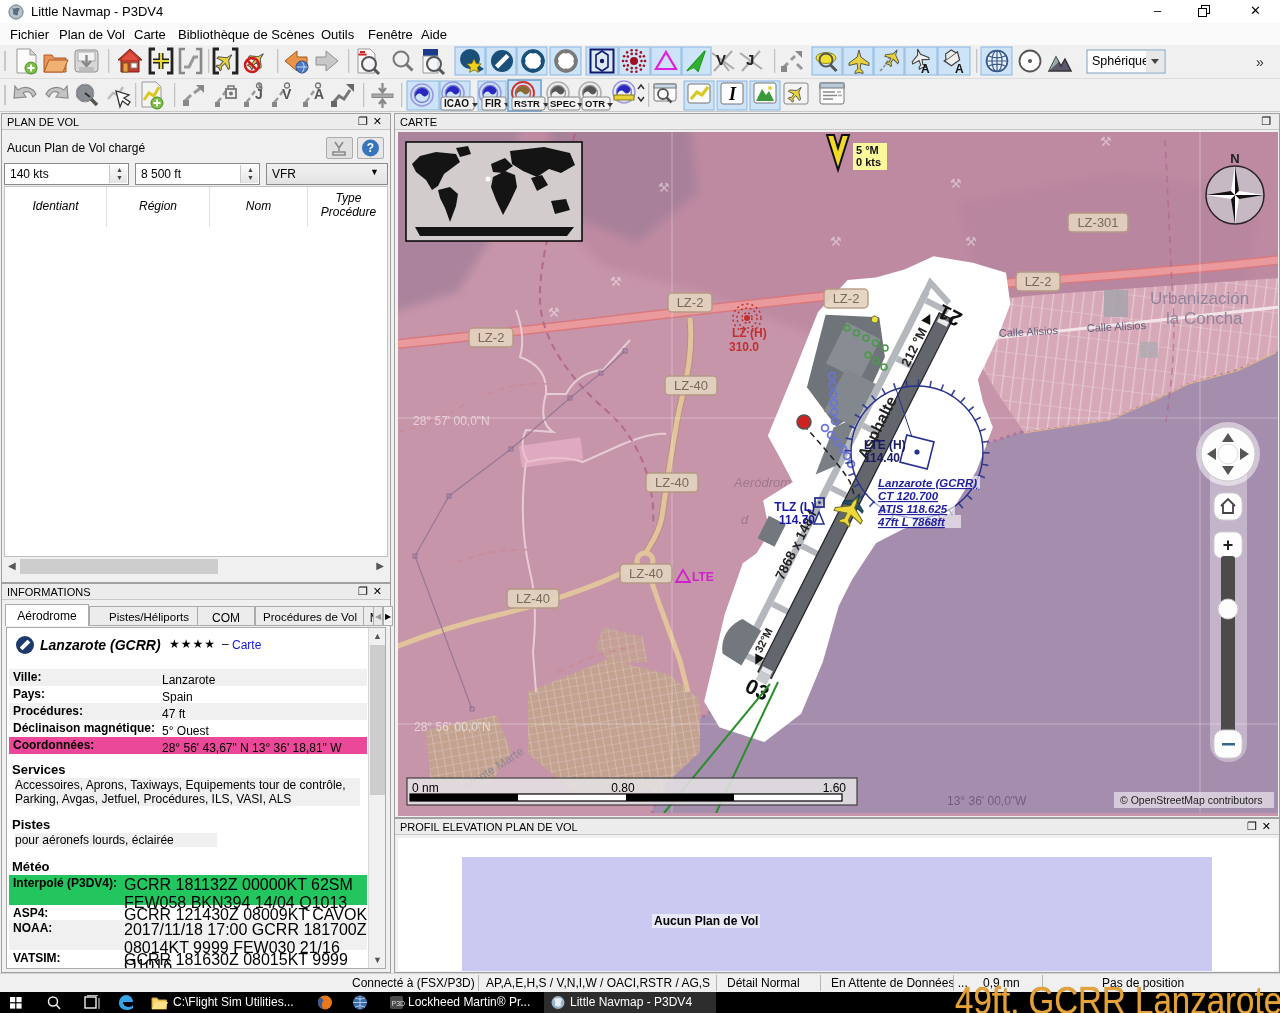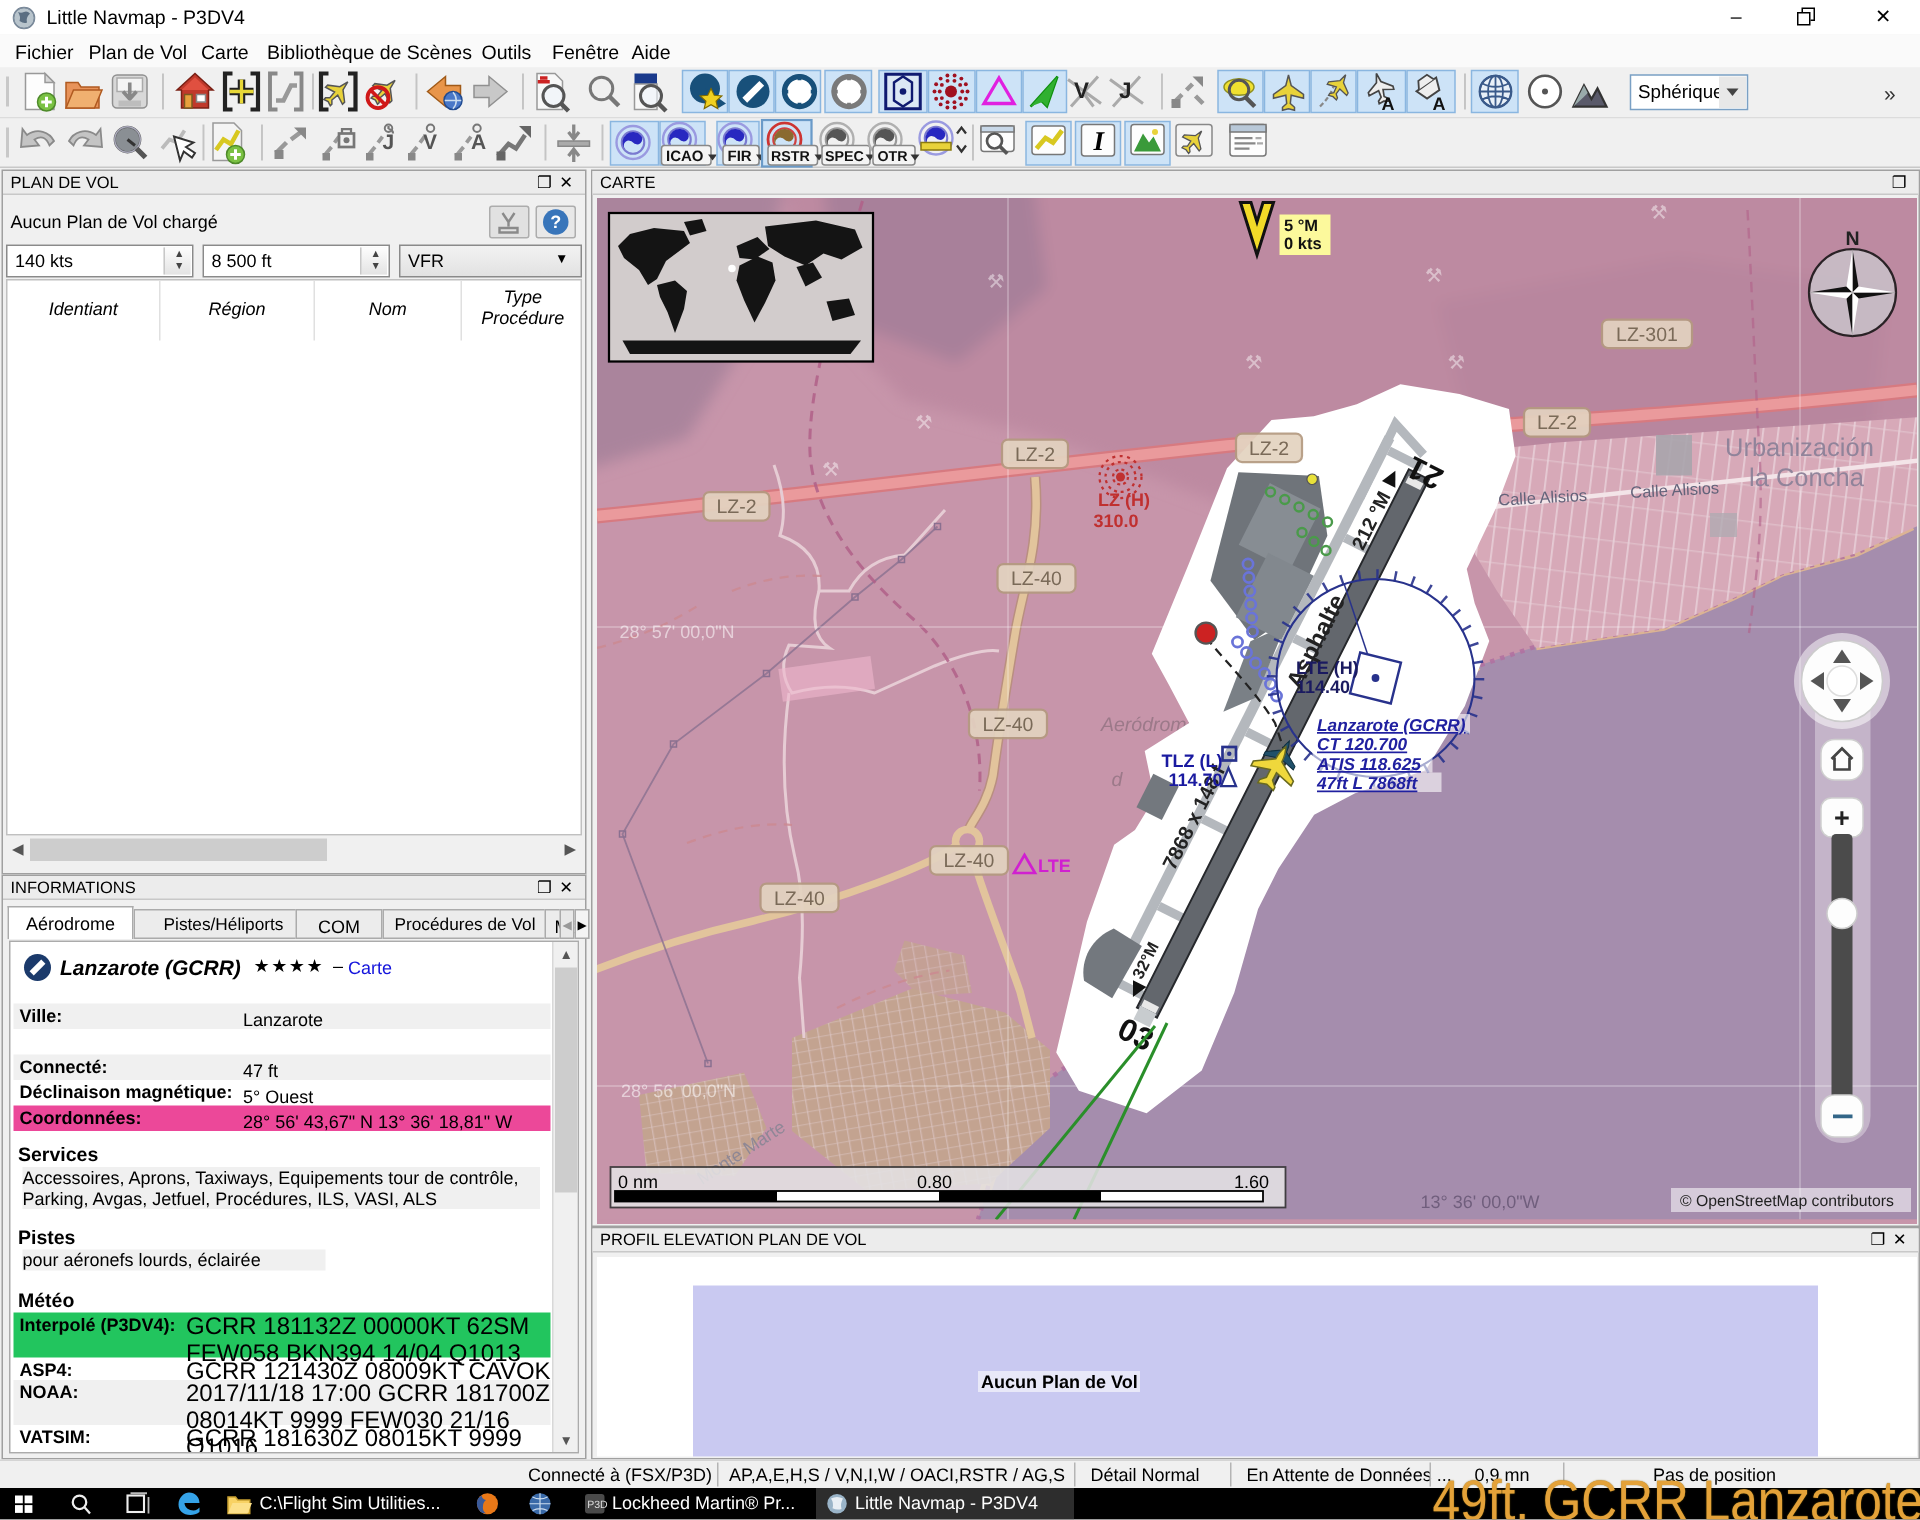--- a/index.html
+++ b/index.html
@@ -513,22 +513,26 @@
         <rect x="4.5" y="8" width="11" height="4" fill="#fff" transform="rotate(-45 10 10)"></rect>
       </svg>
     <span class="abs" style="left:33px;top:9px;font-size:14px;font-weight:bold;font-style:italic;">Lanzarote (GCRR)</span>
     <span class="abs" style="left:162px;top:9px;font-size:12px;letter-spacing:1px;">★★★★</span>
       <span class="abs" style="left:215px;top:9px;font-size:12px;">–</span>
     <span class="abs" style="left:225px;top:10px;font-size:12px;color:#1414dc;">Carte</span>
     <div class="abs irow" style="top:41px;background:#f0f0f0;">
         <b>Ville:</b>
         <i2>Lanzarote</i2>
       </div>
+    <div class="abs irow" style="top:58px;">
+        <b>Pays:</b>
+        <i2>Spain</i2>
+      </div>
     <div class="abs irow" style="top:75px;background:#f0f0f0;">
-        <b>Connecté:</b>
+        <b>Procédures:</b>
         <i2>47 ft</i2>
       </div>
     <div class="abs irow" style="top:92px;">
         <b>Déclinaison magnétique:</b>
         <i2>5° Ouest</i2>
       </div>
     <div class="abs irow" style="top:109px;background:#ec4899;">
         <b>Coordonnées:</b>
         <i2>28° 56' 43,67" N 13° 36' 18,81" W</i2>
       </div>

